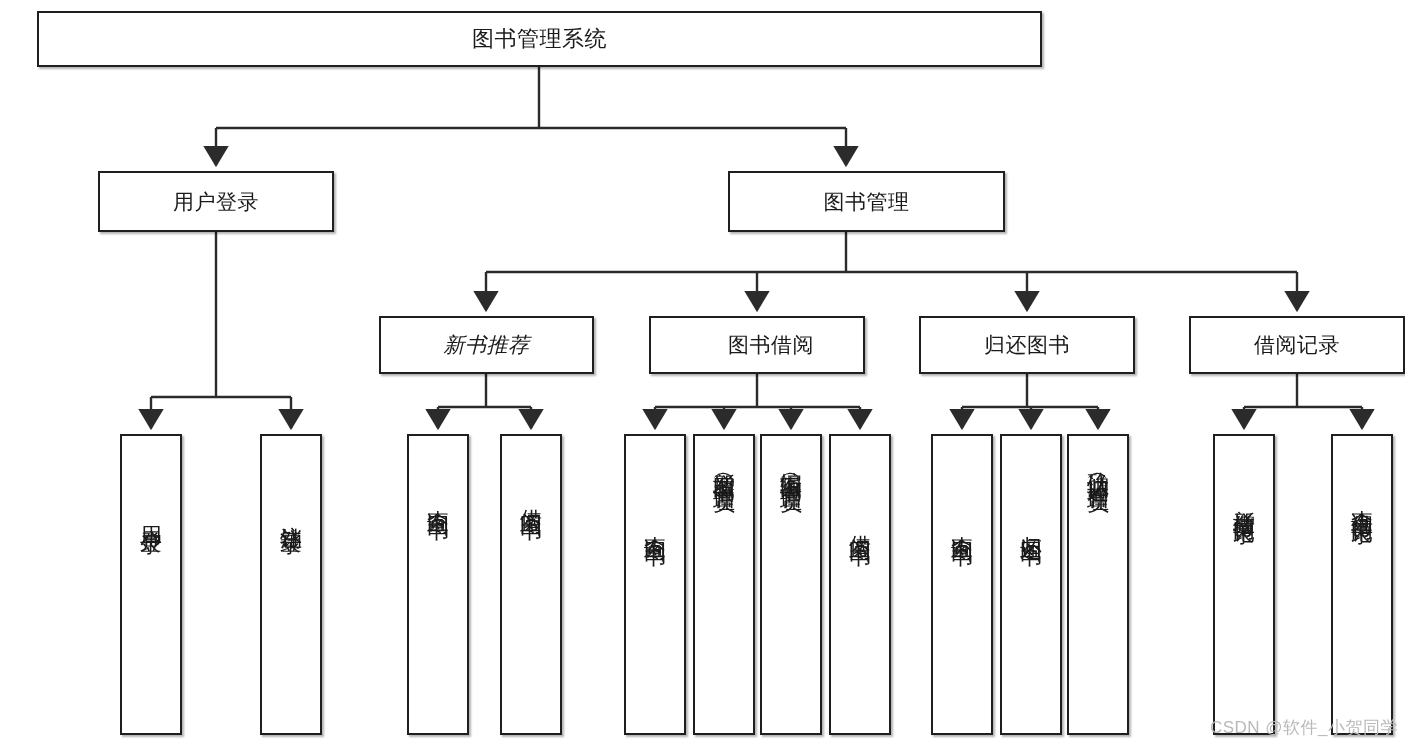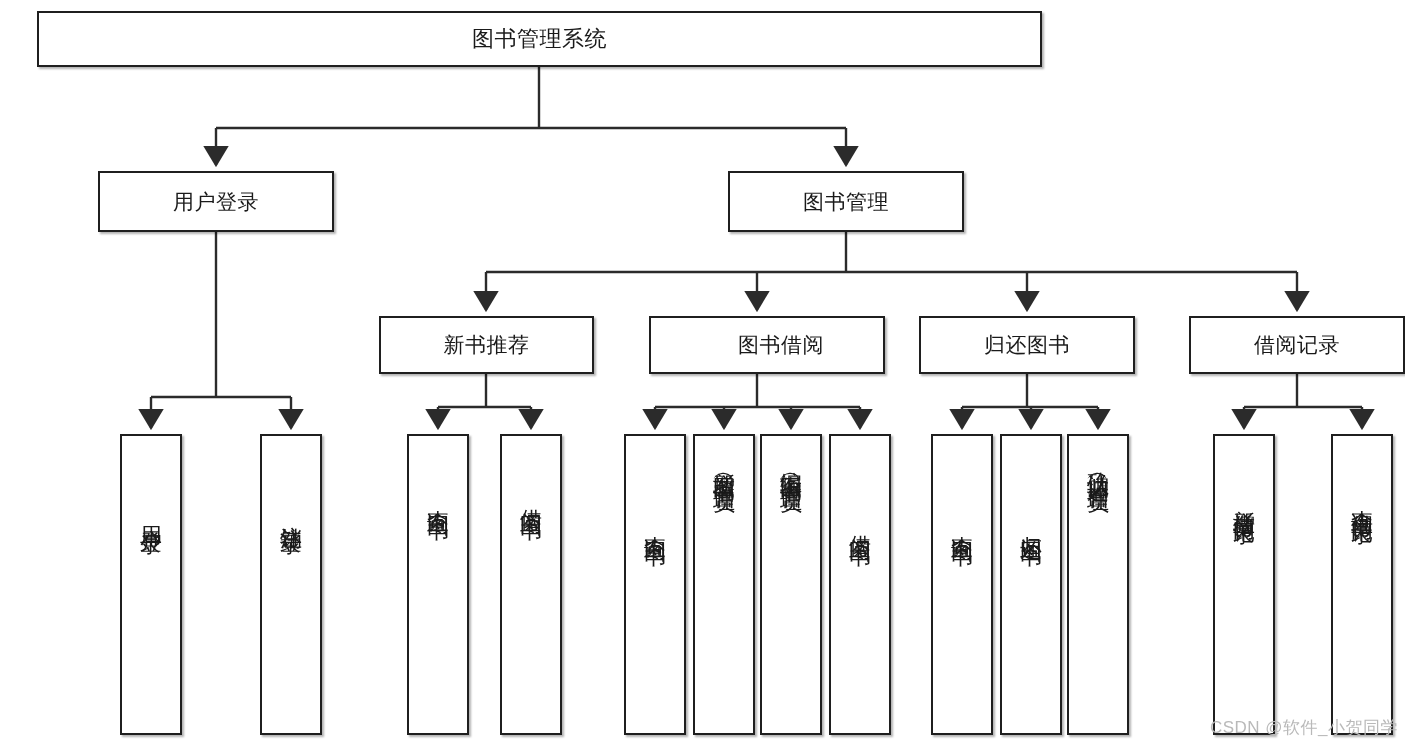--- a/index.html
+++ b/index.html
@@ -126,28 +126,28 @@
     </g>
   </svg>
 
   <div class="node root" style="left:20px; top:11px; width:1005px; height:56px;">
     <span class="label">图书管理系统</span>
   </div>
 
   <div class="node" style="left:81px; top:171px; width:236px; height:61px;">
     <span class="label">用户登录</span>
   </div>
-  <div class="node" style="left:711px; top:171px; width:236px; height:61px;">
+  <div class="node" style="left:711px; top:171px; width:277px; height:61px;">
     <span class="label">图书管理</span>
   </div>
 
-  <div class="node" style="left:362px; top:316px; width:215px; height:58px;">
+  <div class="node" style="left:362px; top:316px; width:215px; height:58px;font-style:italic;">
     <span class="label">新书推荐</span>
   </div>
-  <div class="node" style="left:632px; top:316px; width:236px; height:58px;padding-left:28px;">
+  <div class="node" style="left:632px; top:316px; width:216px; height:58px;padding-left:28px;">
     <span class="label">图书借阅</span>
   </div>
   <div class="node" style="left:902px; top:316px; width:216px; height:58px;">
     <span class="label">归还图书</span>
   </div>
   <div class="node" style="left:1172px; top:316px; width:216px; height:58px;text-align:center;">
     <span class="label">借阅记录</span>
   </div>
 
   <div class="node leaf pad-top" style="left:103px; top:434px; width:62px; height:301px;">

